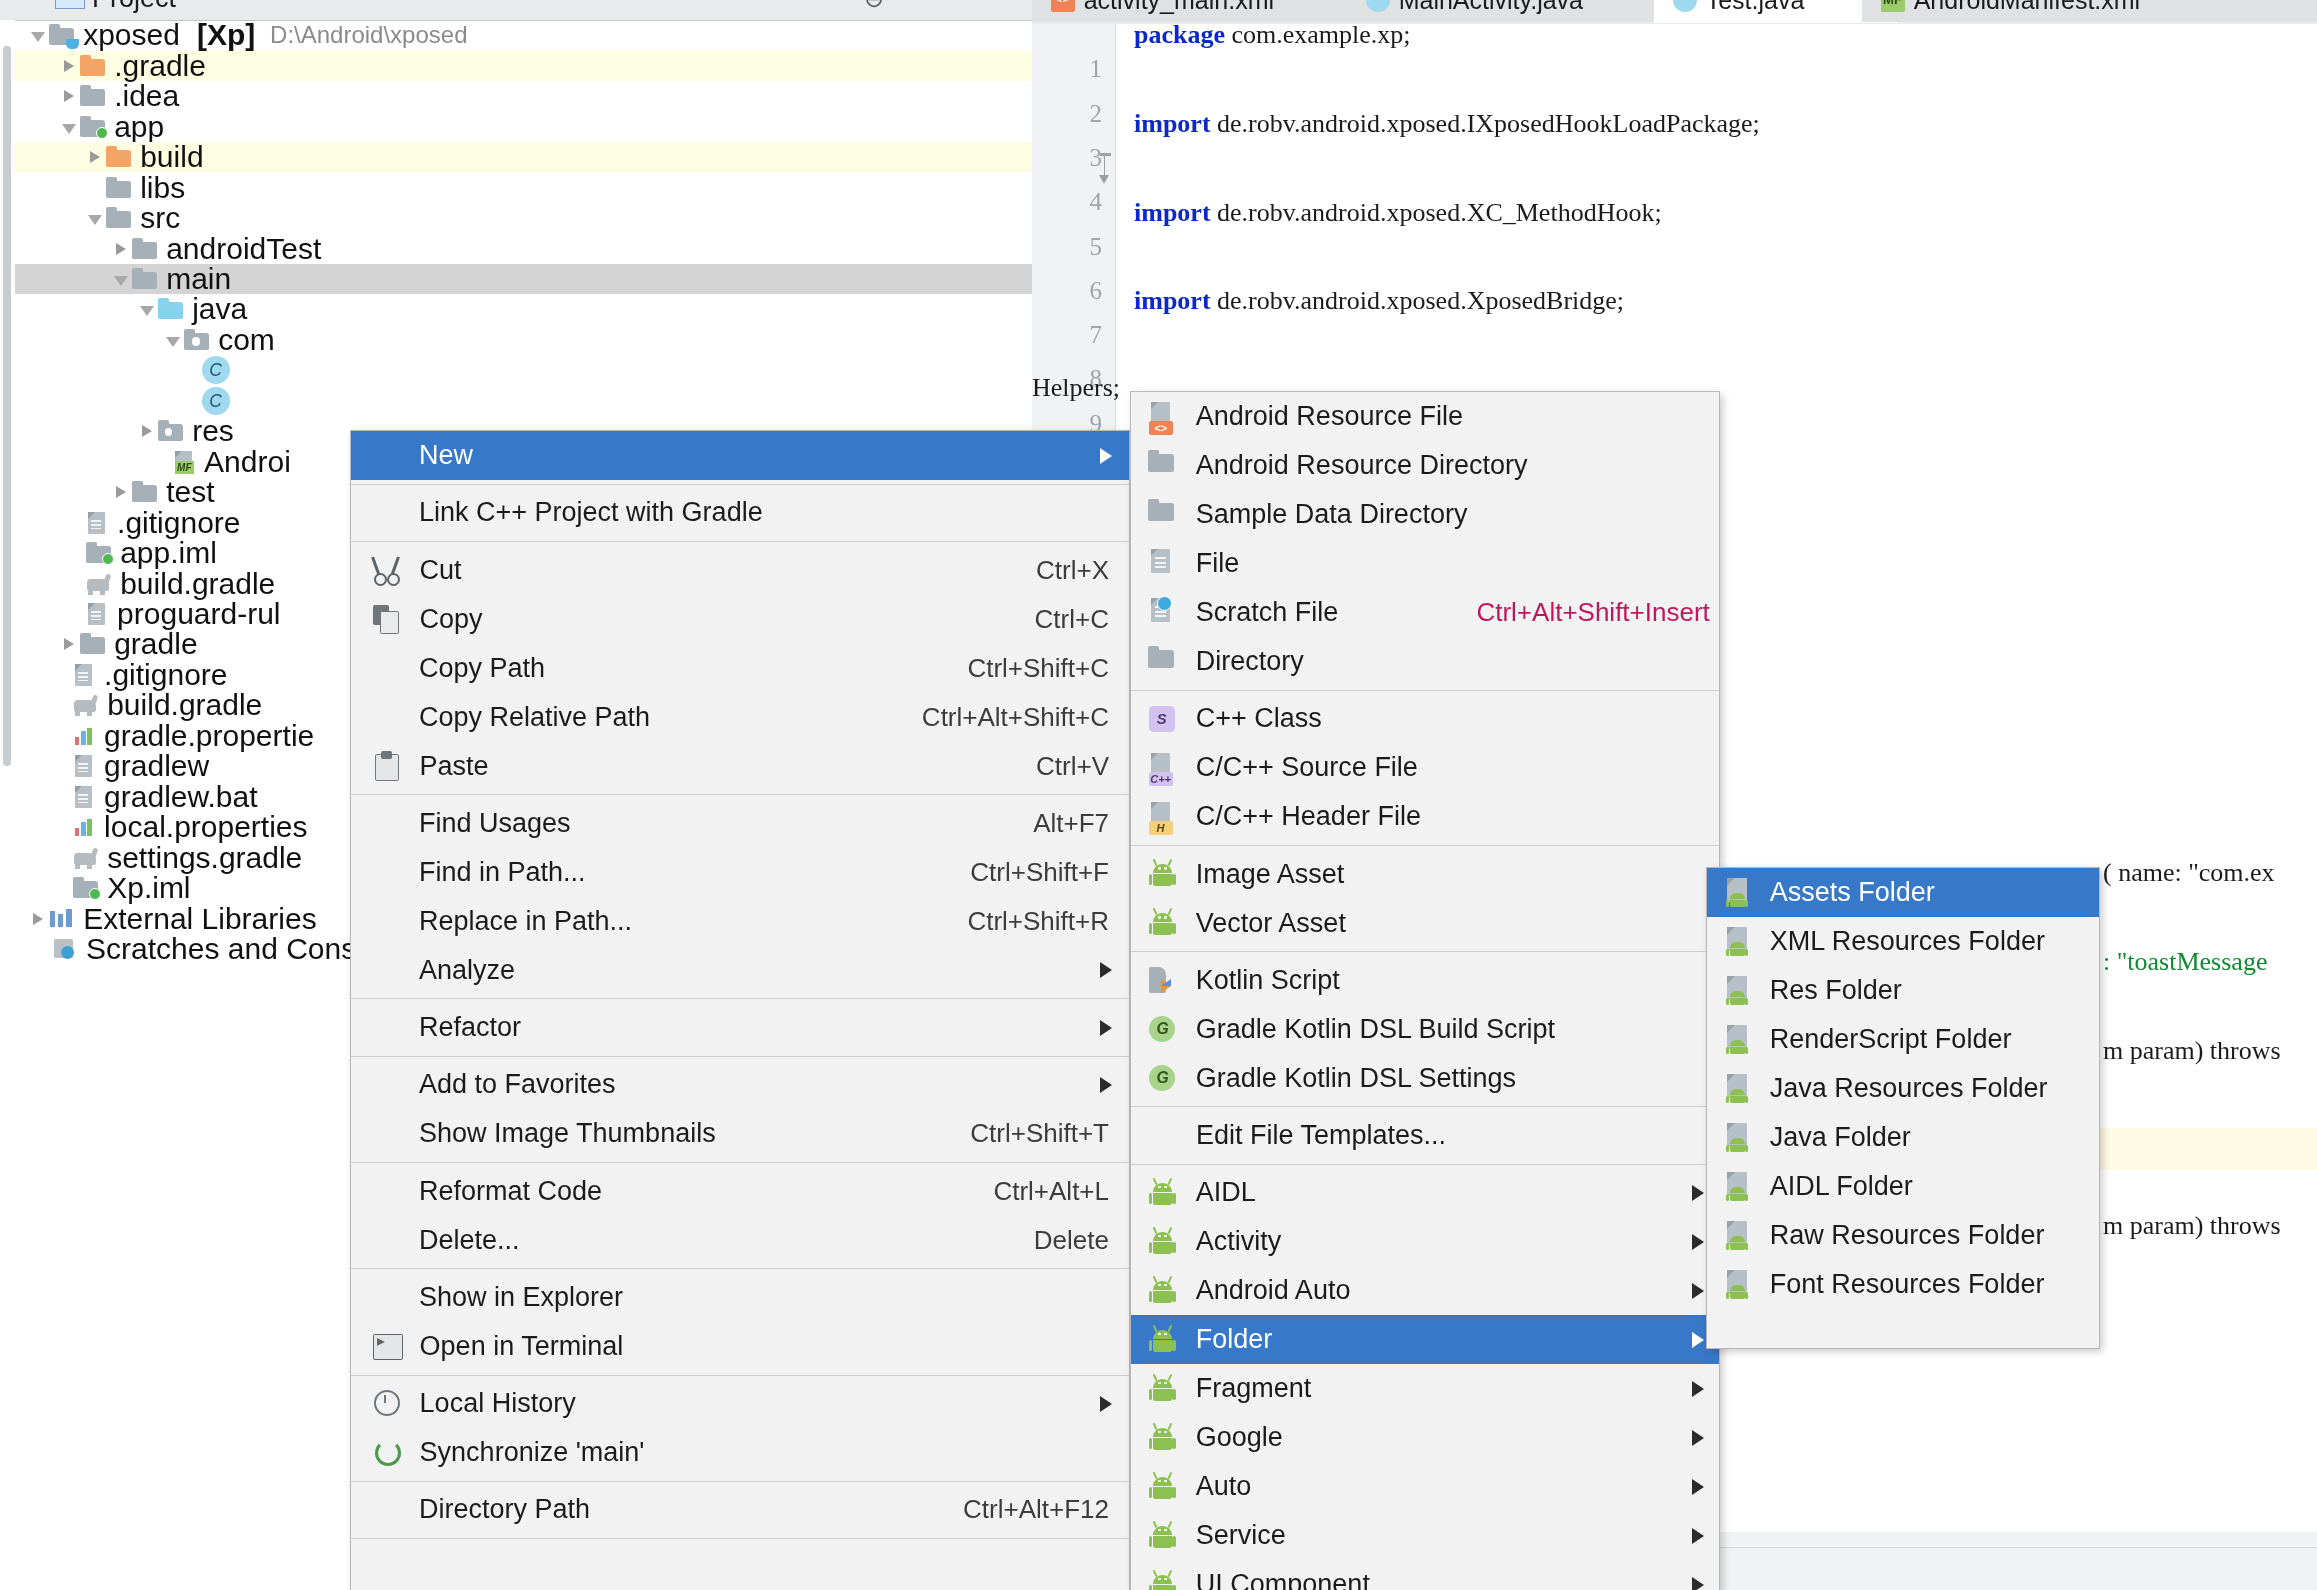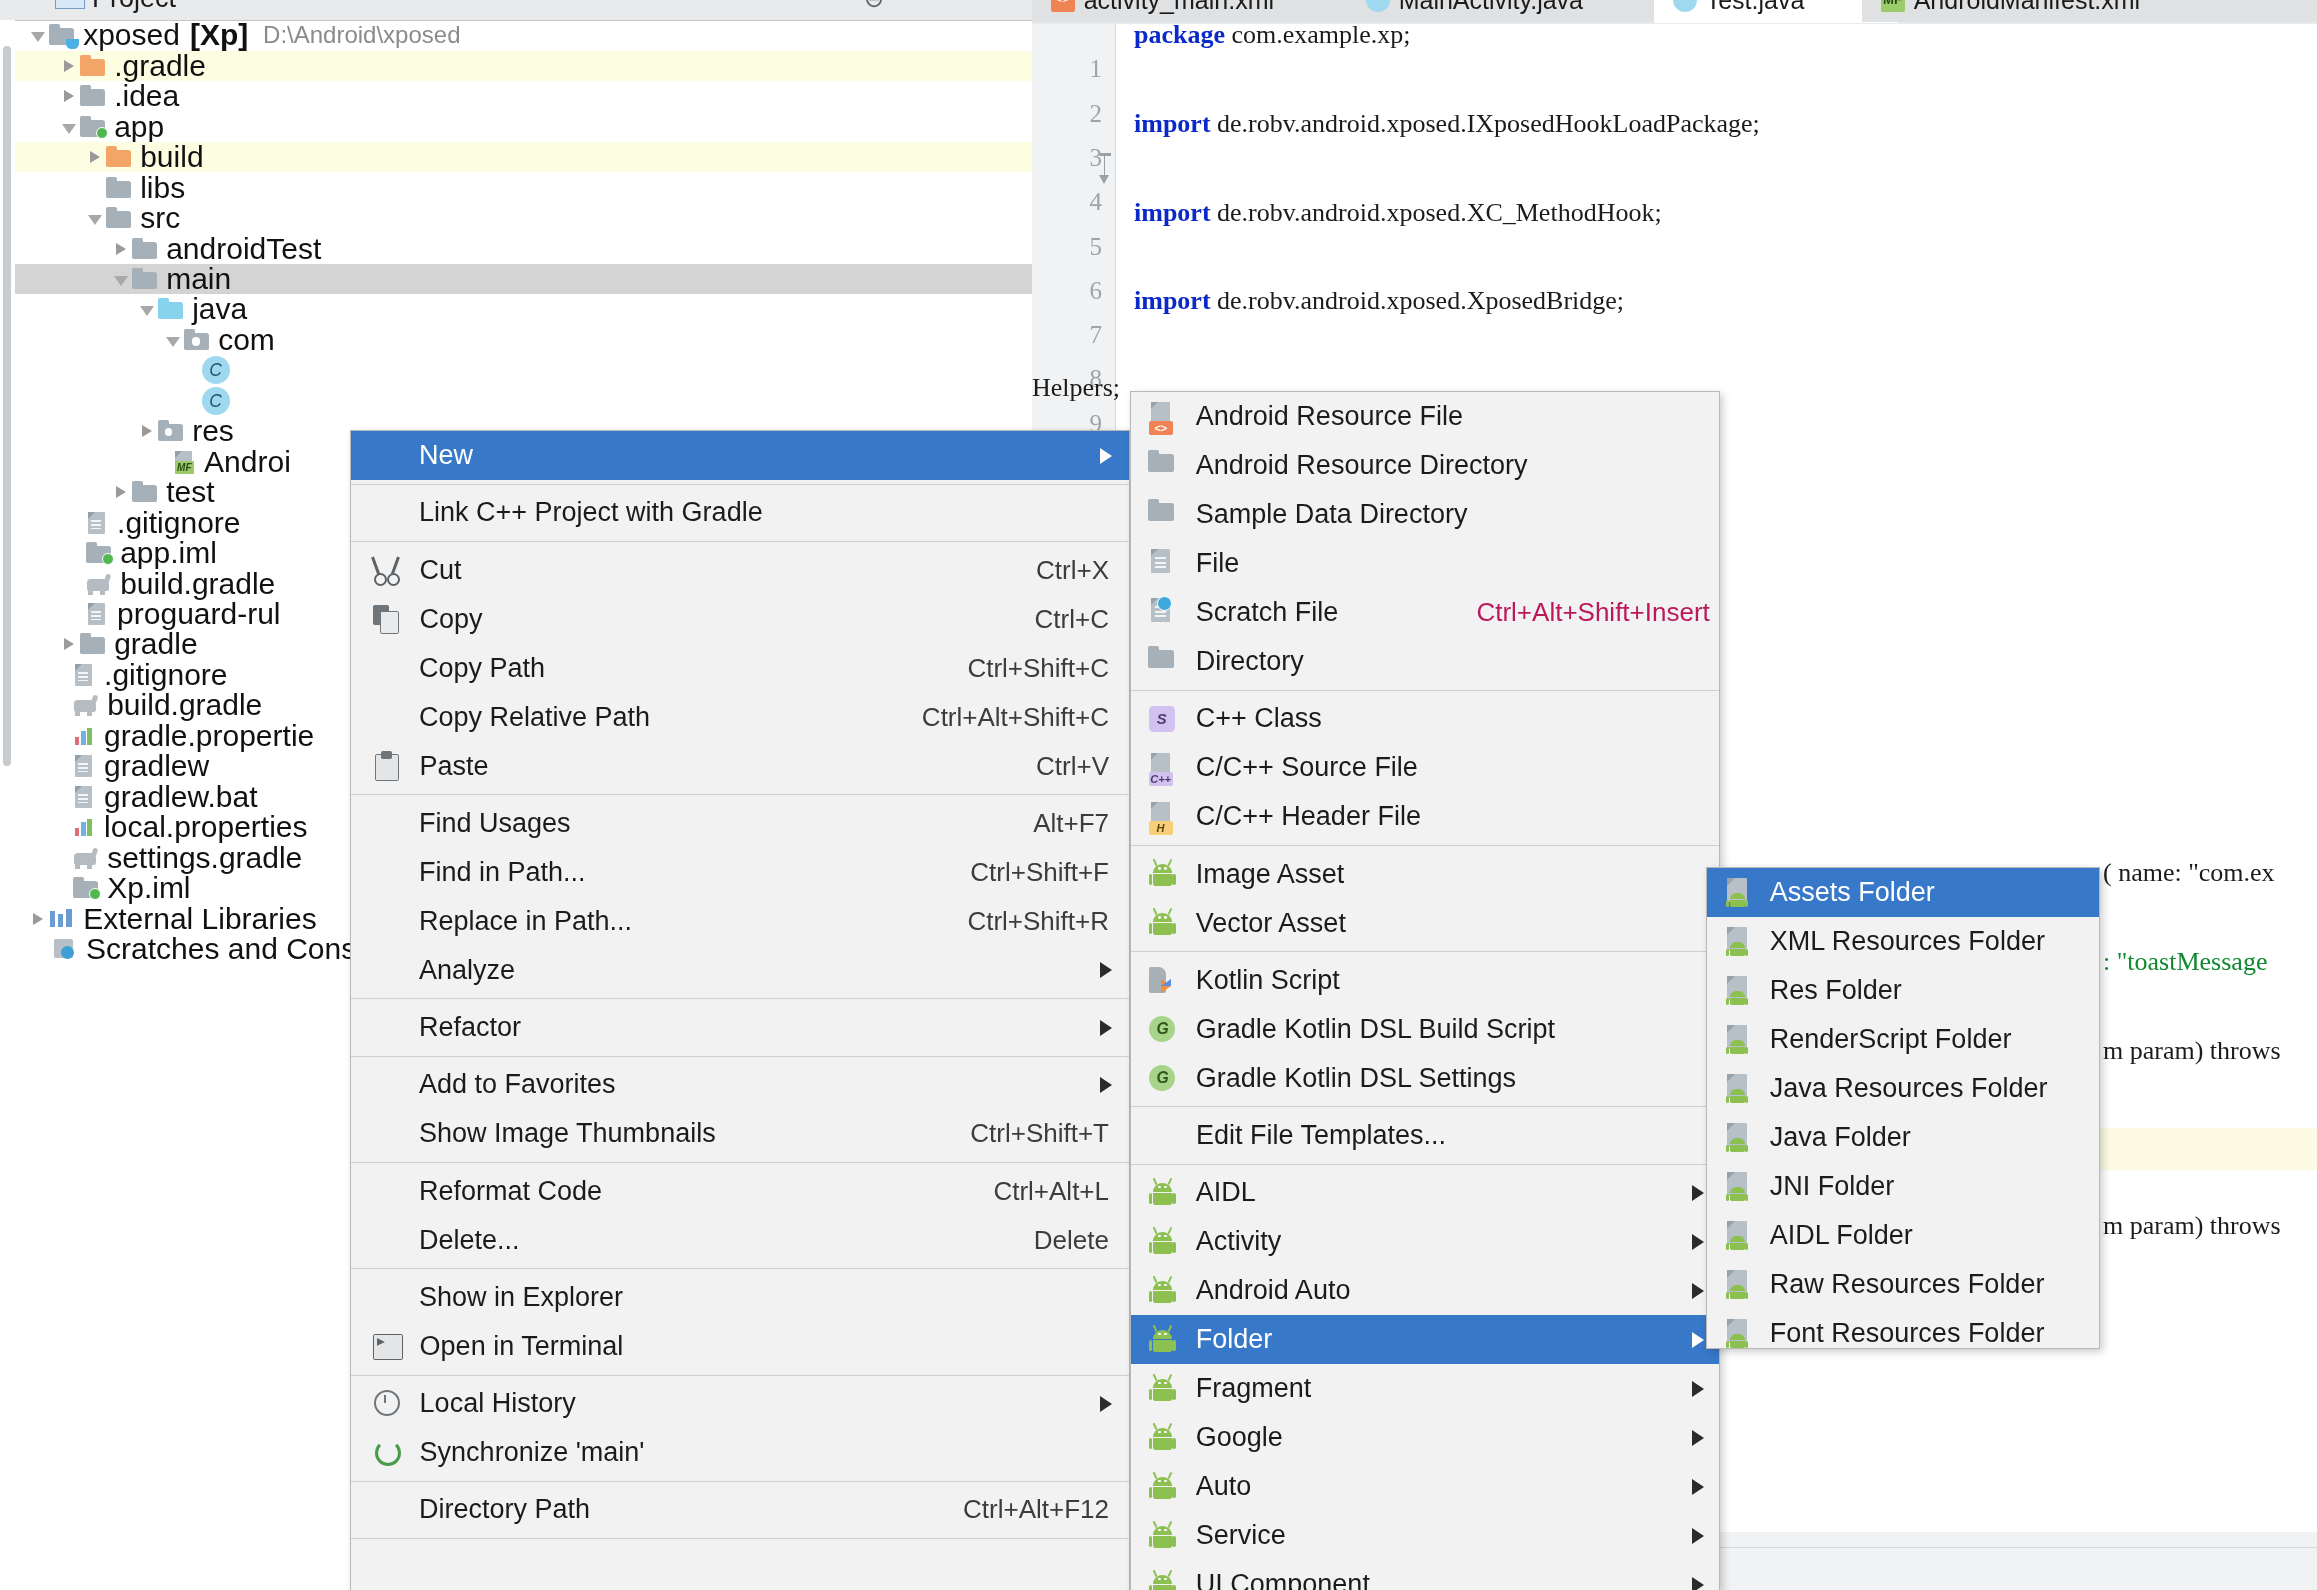--- a/index.html
+++ b/index.html
@@ -202,21 +202,21 @@
   </div>
 
   <div class="tree-row" style="top:20px;padding-left:13px;">
     <span class="arrow down"></span>
     <span class="ficon gray">
         <i class="tab"></i>
         <i class="fold"></i>
         <i class="badge-cup"></i>
       </span>
     <span class="tlabel">xposed</span>
-    <span class="tlabel bold" style="margin-left:10px">[Xp]</span>
+    <span class="tlabel bold" style="margin-left:17px">[Xp]</span>
     <span class="tpath">D:\Android\xposed</span>
   </div>
 
   <div class="tree-row hl-yellow" style="top:51px;padding-left:44px;">
     <span class="arrow right"></span>
     <span class="ficon orange">
         <i class="tab"></i>
         <i class="fold"></i>
       </span>
     <span class="tlabel">.gradle</span>
@@ -1079,55 +1079,42 @@
     <span class="m3-ico">
         <i class="ic-andfold">
           <i class="pg"></i>
           <i class="corner"></i>
           <i class="rob-h"></i>
           <i class="rob-b"></i>
           <i class="rob-l"></i>
           <i class="rob-r"></i>
         </i>
       </span>
-    <span class="m3-label">JNI Folder</span>
+    <span class="m3-label">AIDL Folder</span>
   </div>
   <div class="m3-item">
     <span class="m3-ico">
         <i class="ic-andfold">
           <i class="pg"></i>
           <i class="corner"></i>
           <i class="rob-h"></i>
           <i class="rob-b"></i>
           <i class="rob-l"></i>
           <i class="rob-r"></i>
         </i>
       </span>
-    <span class="m3-label">AIDL Folder</span>
+    <span class="m3-label">Raw Resources Folder</span>
   </div>
   <div class="m3-item">
     <span class="m3-ico">
         <i class="ic-andfold">
           <i class="pg"></i>
           <i class="corner"></i>
           <i class="rob-h"></i>
           <i class="rob-b"></i>
           <i class="rob-l"></i>
           <i class="rob-r"></i>
         </i>
       </span>
-    <span class="m3-label">Raw Resources Folder</span>
-  </div>
-  <div class="m3-item">
-    <span class="m3-ico">
-        <i class="ic-andfold">
-          <i class="pg"></i>
-          <i class="corner"></i>
-          <i class="rob-h"></i>
-          <i class="rob-b"></i>
-          <i class="rob-l"></i>
-          <i class="rob-r"></i>
-        </i>
-      </span>
     <span class="m3-label">Font Resources Folder</span>
   </div>
 </div>
 
 
 </body></html>

